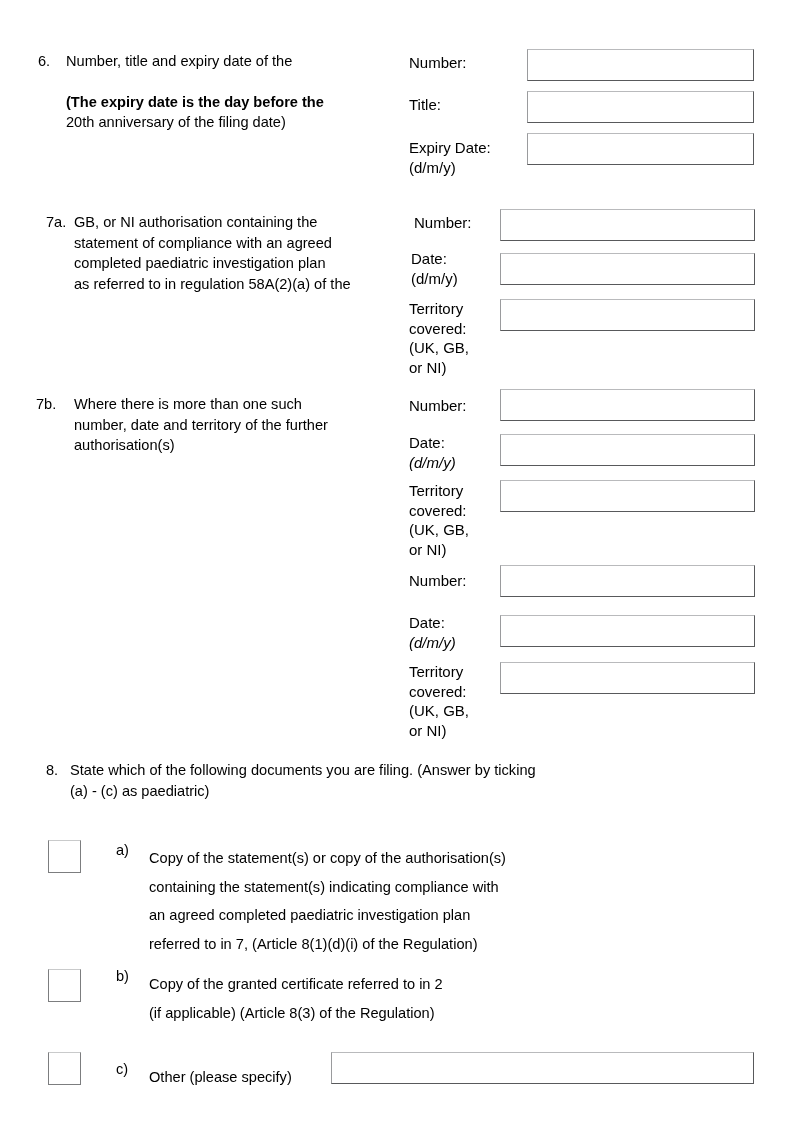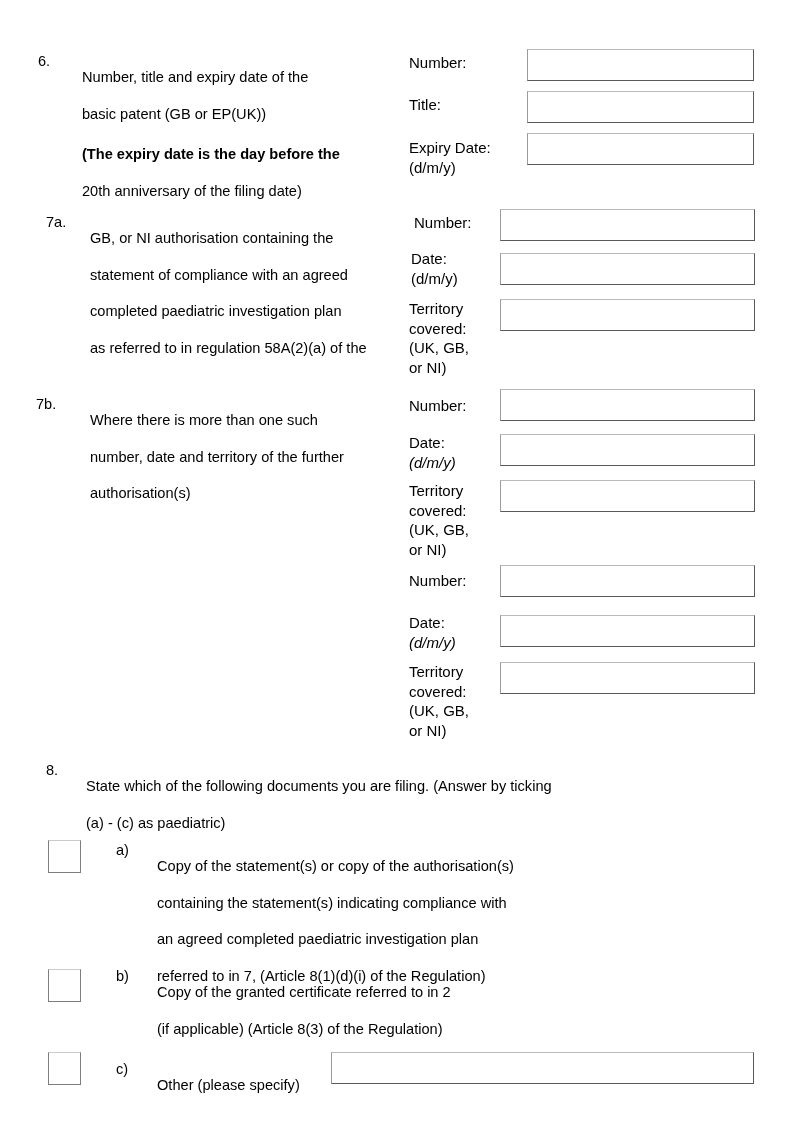--- a/index.html
+++ b/index.html
@@ -29,21 +29,21 @@
     position: absolute;
     font-size: 14.6px;
     line-height: 20.5px;
     white-space: nowrap;
   }
   .q-body {
     position: absolute;
     font-size: 14.6px;
     line-height: 20.5px;
   }
-  .q-body p { margin: 16px; }
+  .q-body p { margin: 0; }
   .q-body p.gap { margin-top: 20px; font-weight: bold; }
 
   
   .f-label {
     position: absolute;
     font-size: 15px;
     line-height: 19.5px;
     white-space: nowrap;
   }
   .f-label .ital { font-style: italic; }
@@ -72,34 +72,33 @@
     position: absolute;
     font-size: 14.6px;
     line-height: 20.5px;
     white-space: nowrap;
   }
   .opt-body {
     position: absolute;
     font-size: 14.6px;
     line-height: 20.5px;
   }
-  .opt-body p { margin: 16px; }
+  .opt-body p { margin: 8px; }
 </style>
 </head>
 <body>
 
 <div class="page">
 
   <div>
 
     <div class="q-num" style="left:38px; top:51px;">6.</div>
 
     <div class="q-body" style="left:66px; top:51px; width:330px;">
       <p>Number, title and expiry date of the</p>
-      <p>basic patent (GB or EP(UK))</p>
       <p class="gap">(The expiry date is the day before the</p>
       <p>20th anniversary of the filing date)</p>
     </div>
 
     <div class="f-label" style="left:409px; top:53px;">Number:</div>
     <div class="box" style="left:527px; top:49px; width:227px; height:32px;"></div>
 
     <div class="f-label" style="left:409px; top:95px;">Title:</div>
     <div class="box" style="left:527px; top:91px; width:227px; height:32px;"></div>
 

